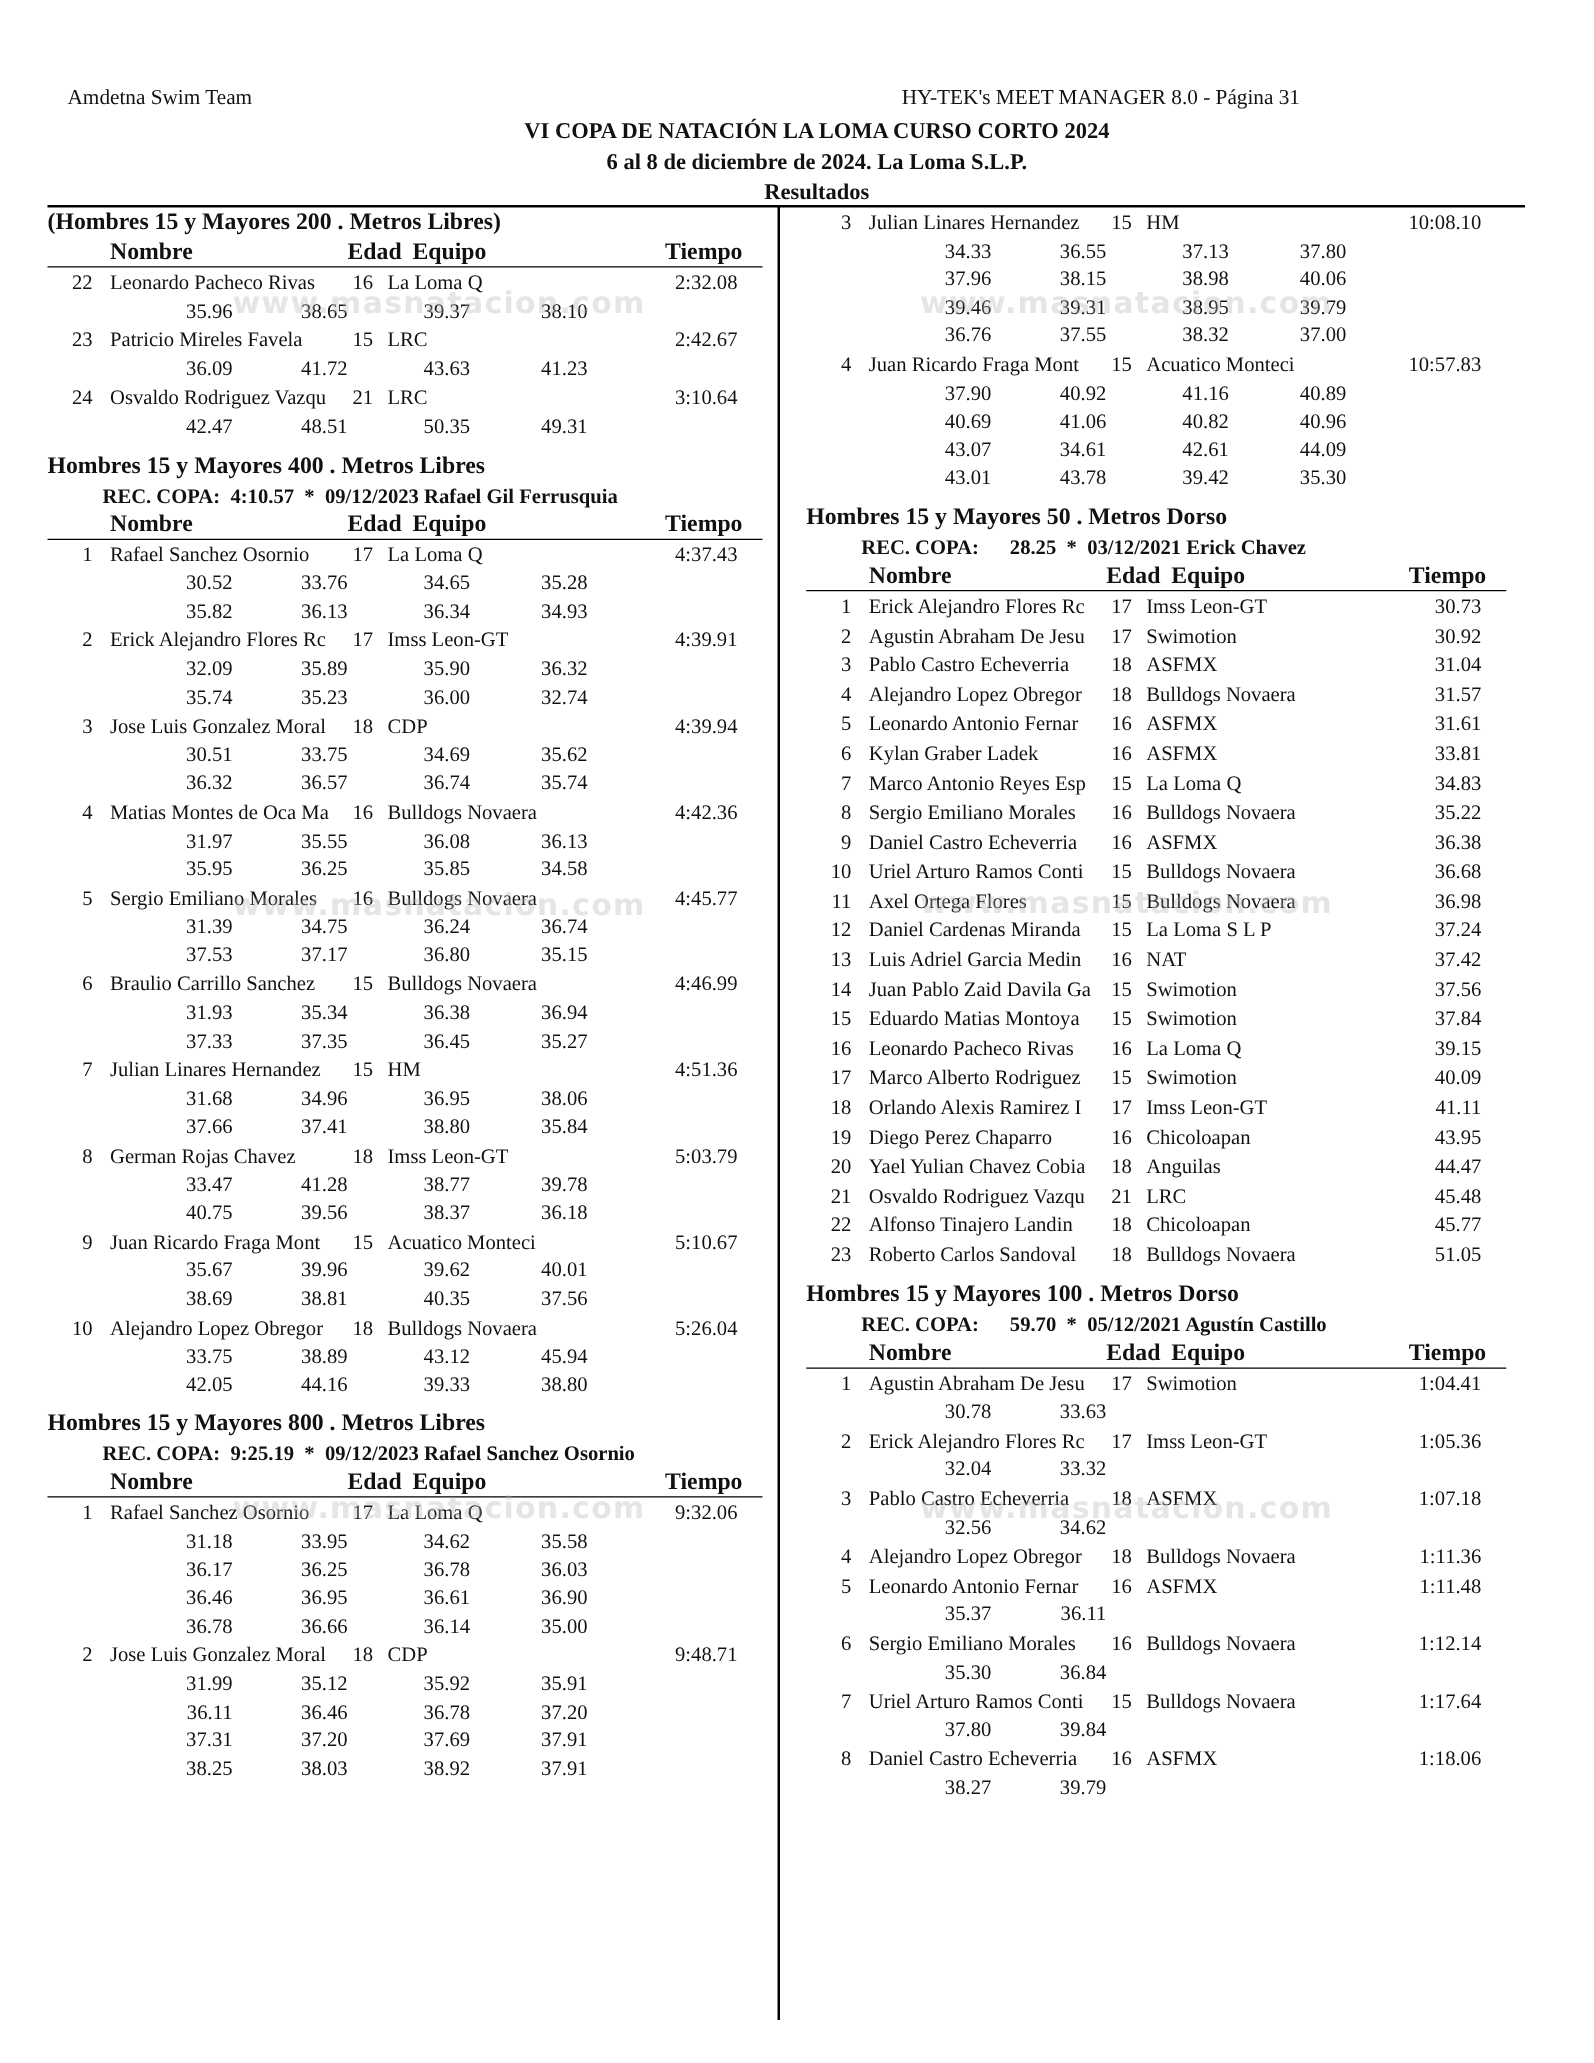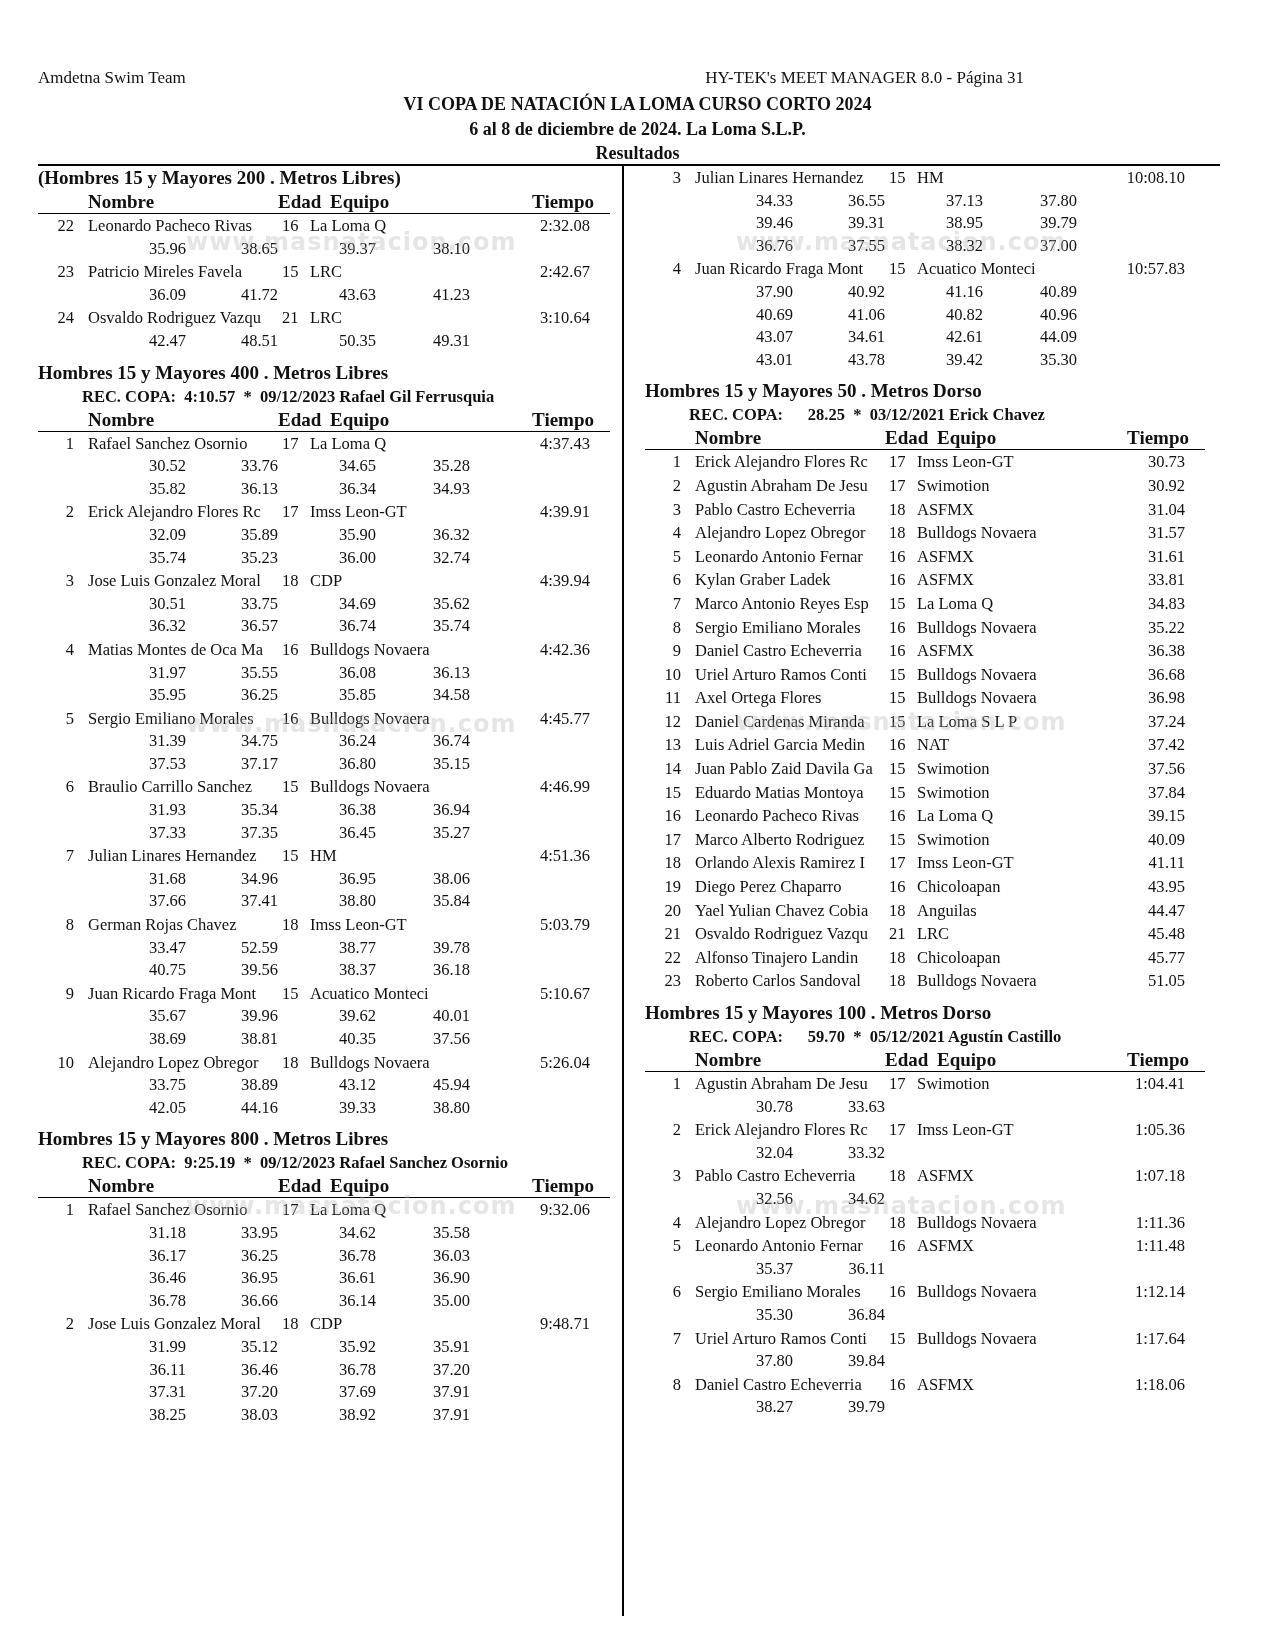--- a/index.html
+++ b/index.html
@@ -1,18 +1,18 @@
 <!DOCTYPE html>
 <html><head>
 <meta charset="utf-8">
 <style>
   html, body { margin:0; padding:0; background:#ffffff; }
   body { width:1275px; height:1650px; position:relative; overflow:hidden;
          font-family:"DejaVu Serif","Liberation Serif",serif; color:#111; }
-  .page-header { position:absolute; left:0; top:0; width:1134px; height:170px; }
+  .page-header { position:absolute; left:16px; top:0; width:1134px; height:170px; }
   .club { position:absolute; left:38px; top:68px; font-size:17px; font-family:"Liberation Serif",serif; }
   .hytek { position:absolute; right:110px; top:68px; font-size:17px; font-family:"Liberation Serif",serif; }
   .titles { position:absolute; left:0; width:1275px; text-align:center; font-weight:bold; font-family:"Liberation Serif",serif; }
   .t1 { top:94px; font-size:18px; }
   .t2 { top:119px; font-size:18px; }
   .t3 { top:143px; font-size:18px; }
   .top-rule { position:absolute; left:38px; width:1182px; top:164px; border-top:2px solid #000; }
   .col-divider { position:absolute; left:622px; top:164px; width:0; height:1452px; border-left:2px solid #000; }
 
   .column { position:absolute; top:166px; font-family:"Liberation Serif",serif; font-size:16.5px; }
@@ -247,21 +247,21 @@
     </div>
     <div class="row">
       <span class="r-place">8</span>
       <span class="r-name">German Rojas Chavez</span>
       <span class="r-age">18</span>
       <span class="r-team">Imss Leon-GT</span>
       <span class="r-time">5:03.79</span>
     </div>
     <div class="split">
       <span class="s0">33.47</span>
-      <span class="s1">52.59</span>
+      <span class="s1">41.28</span>
       <span class="s2">38.77</span>
       <span class="s3">39.78</span>
     </div>
     <div class="split">
       <span class="s0">40.75</span>
       <span class="s1">39.56</span>
       <span class="s2">38.37</span>
       <span class="s3">36.18</span>
     </div>
     <div class="row">
@@ -381,20 +381,26 @@
       <span class="r-team">HM</span>
       <span class="r-time">10:08.10</span>
     </div>
     <div class="split">
       <span class="s0">34.33</span>
       <span class="s1">36.55</span>
       <span class="s2">37.13</span>
       <span class="s3">37.80</span>
     </div>
     <div class="split">
+      <span class="s0">37.96</span>
+      <span class="s1">38.15</span>
+      <span class="s2">38.98</span>
+      <span class="s3">40.06</span>
+    </div>
+    <div class="split">
       <span class="s0">39.46</span>
       <span class="s1">39.31</span>
       <span class="s2">38.95</span>
       <span class="s3">39.79</span>
     </div>
     <div class="split">
       <span class="s0">36.76</span>
       <span class="s1">37.55</span>
       <span class="s2">38.32</span>
       <span class="s3">37.00</span>

